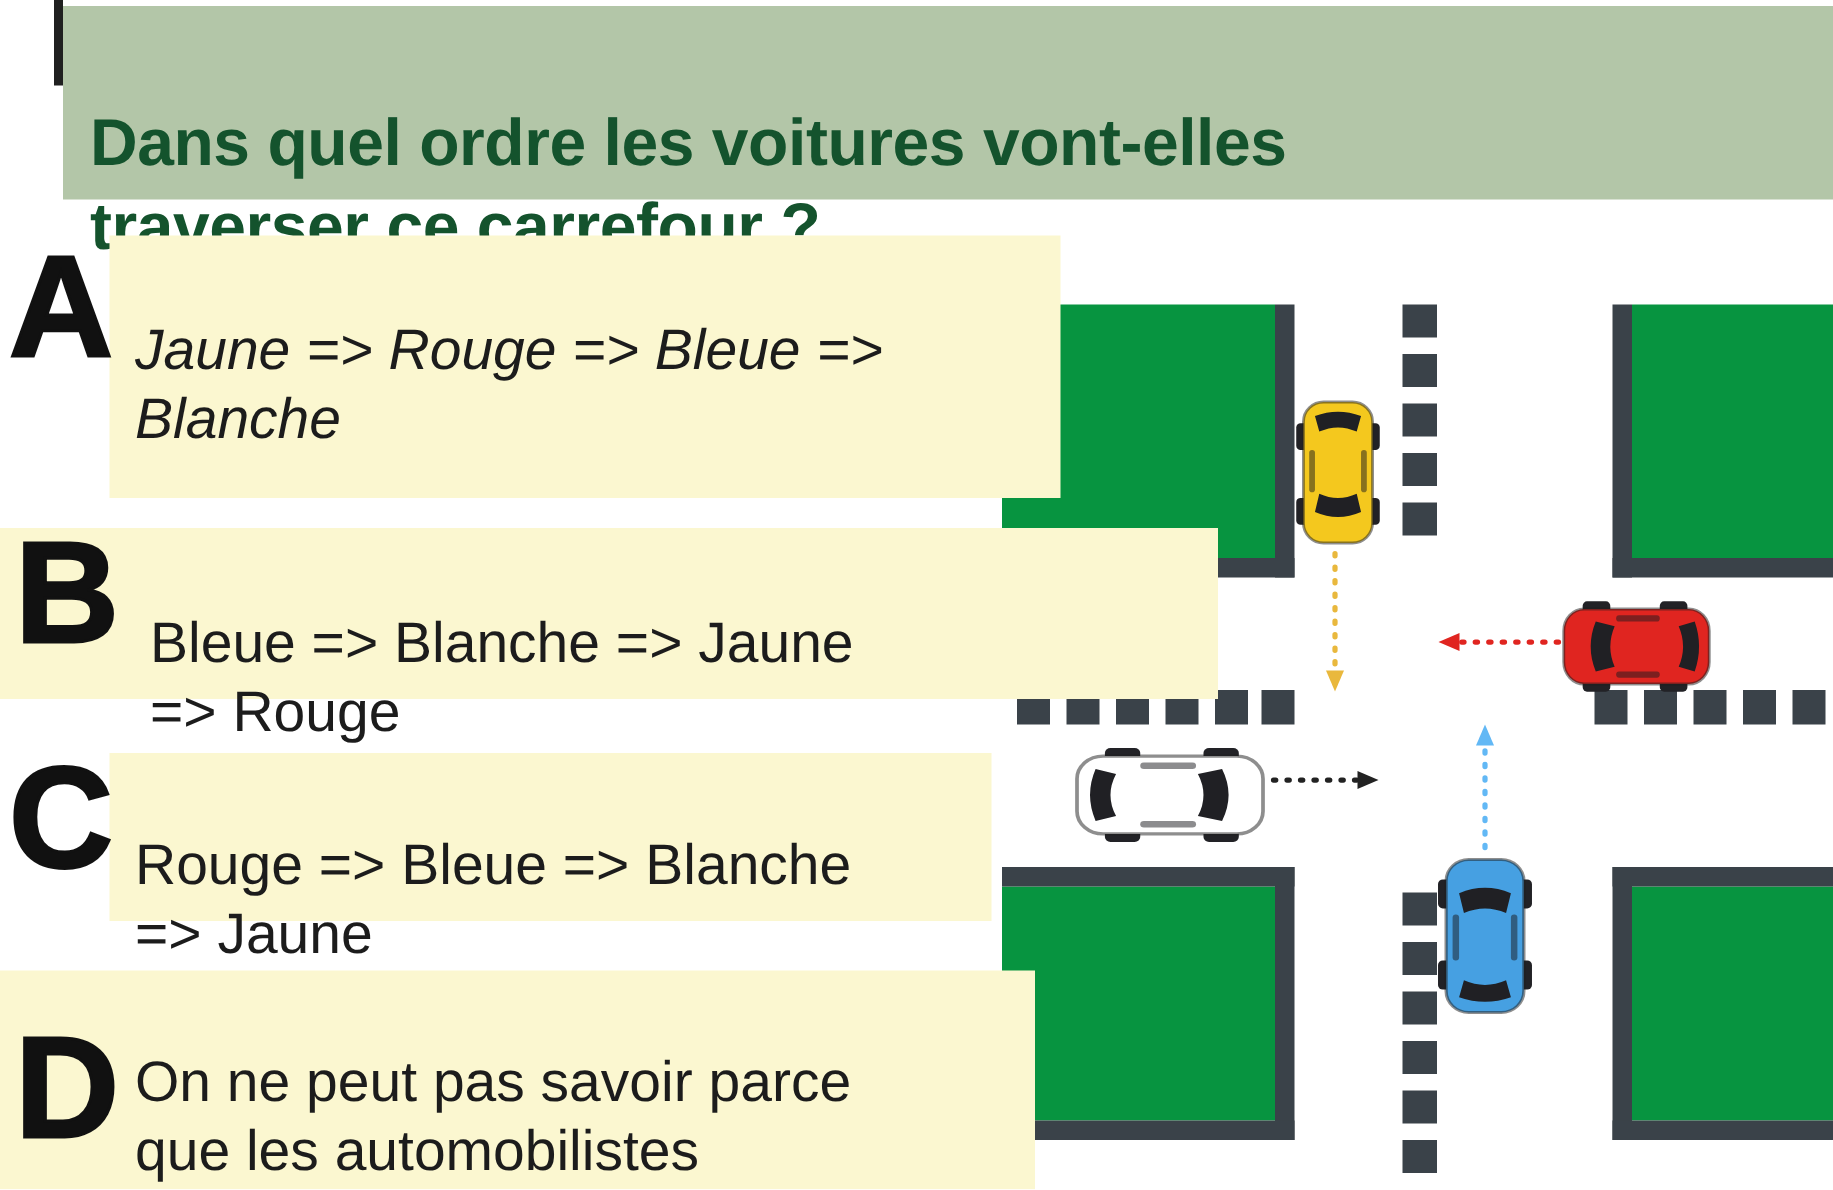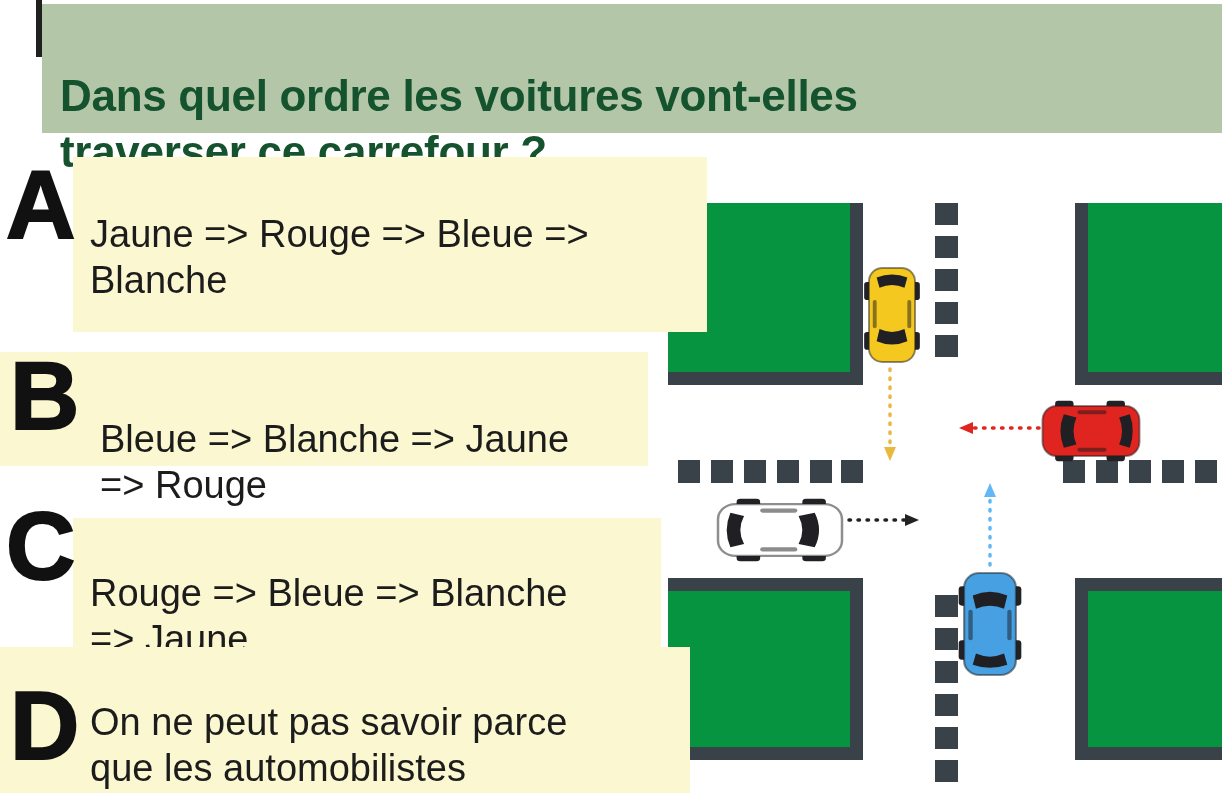--- a/index.html
+++ b/index.html
@@ -15,23 +15,23 @@
     white-space:pre-line; color:#14532d; letter-spacing:-0.3px;
   }
   .opt-letter {
     position:absolute; font-size:96px; font-weight:700; line-height:96px;
     color:#111111; -webkit-text-stroke:2px #111111; z-index:3;
   }
   .opt-box {
     position:absolute; font-size:38px; line-height:46px; white-space:pre-line;
     color:#1c1c1c; z-index:2;
   }
-  .box-a { left:73px; top:157px; width:634px; height:175px; padding:8px 14px 0 17px; }
-  .box-b { left:0; top:352px; width:648px; height:114px; padding:18px 10px 0 100px; }
-  .box-c { left:73px; top:502px; width:588px; height:129px; padding:6px 10px 0 17px;margin-top:16px; }
+  .box-a { left:73px; top:157px; width:634px; height:175px; padding:8px 14px 0 17px;font-style:italic; }
+  .box-b { left:0; top:352px; width:812px; height:114px; padding:8px 10px 0 100px; }
+  .box-c { left:73px; top:502px; width:588px; height:112px; padding:6px 10px 0 17px; }
   .box-d { left:0; top:647px; width:690px; height:146px; padding:6px 10px 0 90px; }
   .letter-a { left:6px; top:157px; }
   .letter-b { left:10px; top:348px; }
   .letter-c { left:6px; top:498px; }
   .letter-d { left:10px; top:678px; }
   .diagram { position:absolute; left:668px; top:200px; }
 </style>
 </head>
 <body>
 

